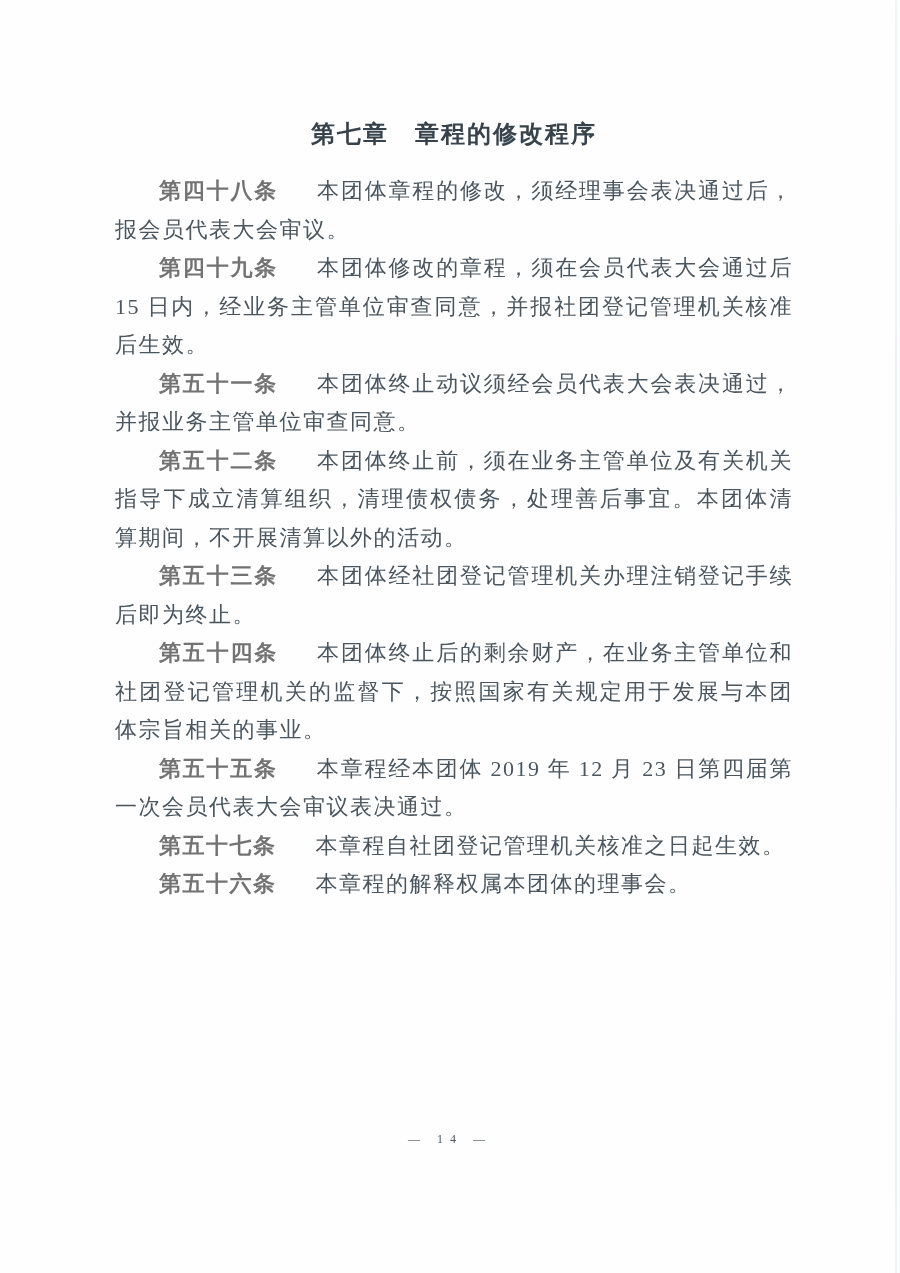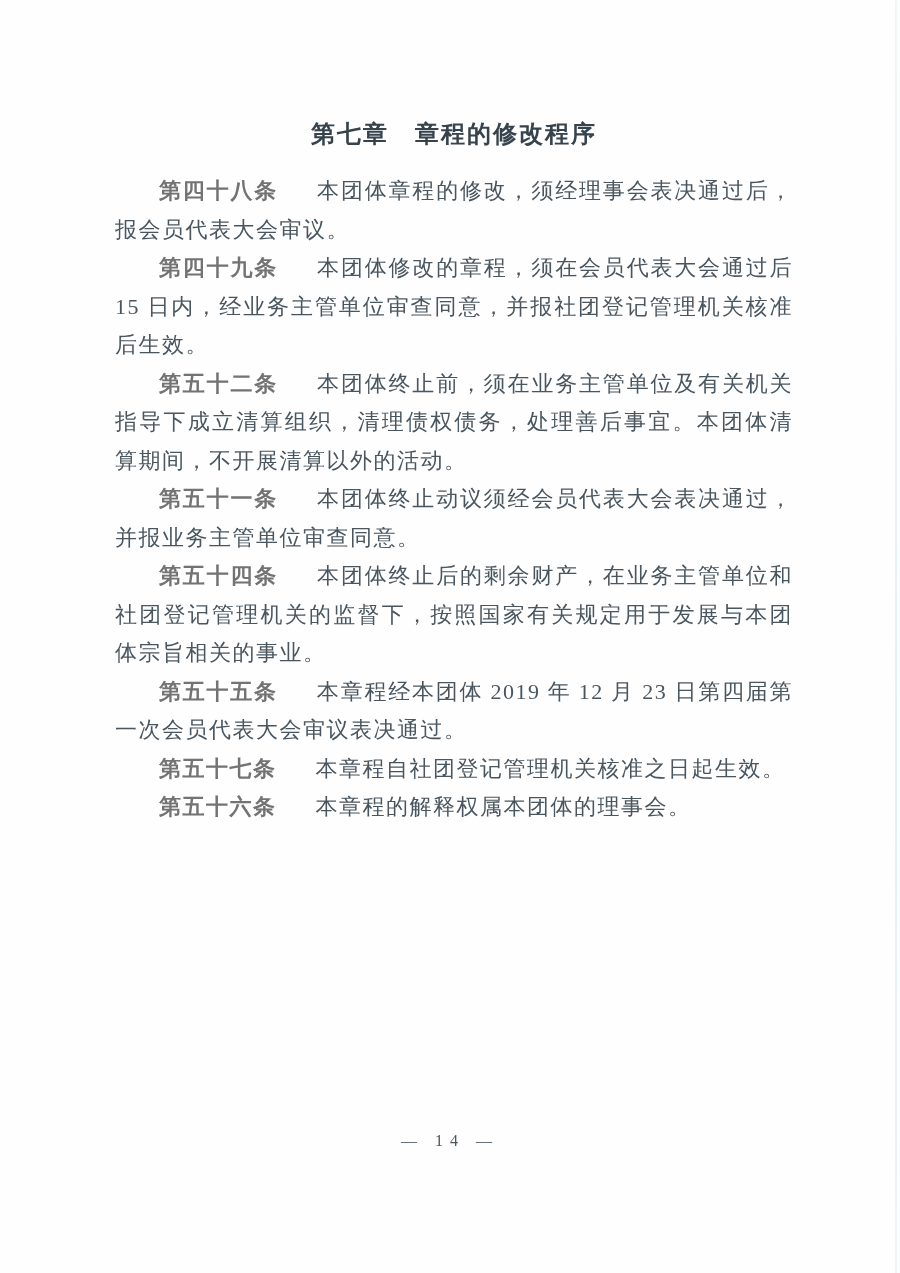--- a/index.html
+++ b/index.html
@@ -52,42 +52,43 @@
     font-weight: bold;
     color: #737373;
     margin-right: 39px;
   }
   .page-number {
     position: absolute;
     left: 0;
     right: 0;
     top: 1132px;
     text-align: center;
-    font-size: 16px;
+    font-size: 12px;
     letter-spacing: 7px;
     color: #4c585f;
   }
 </style>
 </head>
 <body>
 
 <div class="page">
   <div class="scan-edge"></div>
 
   <main class="content">
 
     <section>
       <h2 class="chapter-title">第七章　章程的修改程序</h2>
       <p class="article"><span class="art-label">第四十八条</span><span class="art-text">本团体章程的修改，须经理事会表决通过后，报会员代表大会审议。</span></p>
       <p class="article"><span class="art-label">第四十九条</span><span class="art-text">本团体修改的章程，须在会员代表大会通过后 15 日内，经业务主管单位审查同意，并报社团登记管理机关核准后生效。</span></p>
     </section>
 
     <section>
+      <p class="article"><span class="art-label">第五十一条</span><span class="art-text">本团体终止动议须经会员代表大会表决通过，并报业务主管单位审查同意。</span></p>
       <p class="article"><span class="art-label">第五十二条</span><span class="art-text">本团体终止前，须在业务主管单位及有关机关指导下成立清算组织，清理债权债务，处理善后事宜。本团体清算期间，不开展清算以外的活动。</span></p>
-      <p class="article"><span class="art-label">第五十一条</span><span class="art-text">本团体终止动议须经会员代表大会表决通过，并报业务主管单位审查同意。</span></p>
+      <p class="article"><span class="art-label">第五十三条</span><span class="art-text">本团体经社团登记管理机关办理注销登记手续后即为终止。</span></p>
       <p class="article"><span class="art-label">第五十四条</span><span class="art-text">本团体终止后的剩余财产，在业务主管单位和社团登记管理机关的监督下，按照国家有关规定用于发展与本团体宗旨相关的事业。</span></p>
     </section>
 
     <section>
       <p class="article"><span class="art-label">第五十五条</span><span class="art-text">本章程经本团体 2019 年 12 月 23 日第四届第一次会员代表大会审议表决通过。</span></p>
       <p class="article"><span class="art-label">第五十七条</span><span class="art-text">本章程自社团登记管理机关核准之日起生效。</span></p>
       <p class="article"><span class="art-label">第五十六条</span><span class="art-text">本章程的解释权属本团体的理事会。</span></p>
     </section>
 
   </main>

